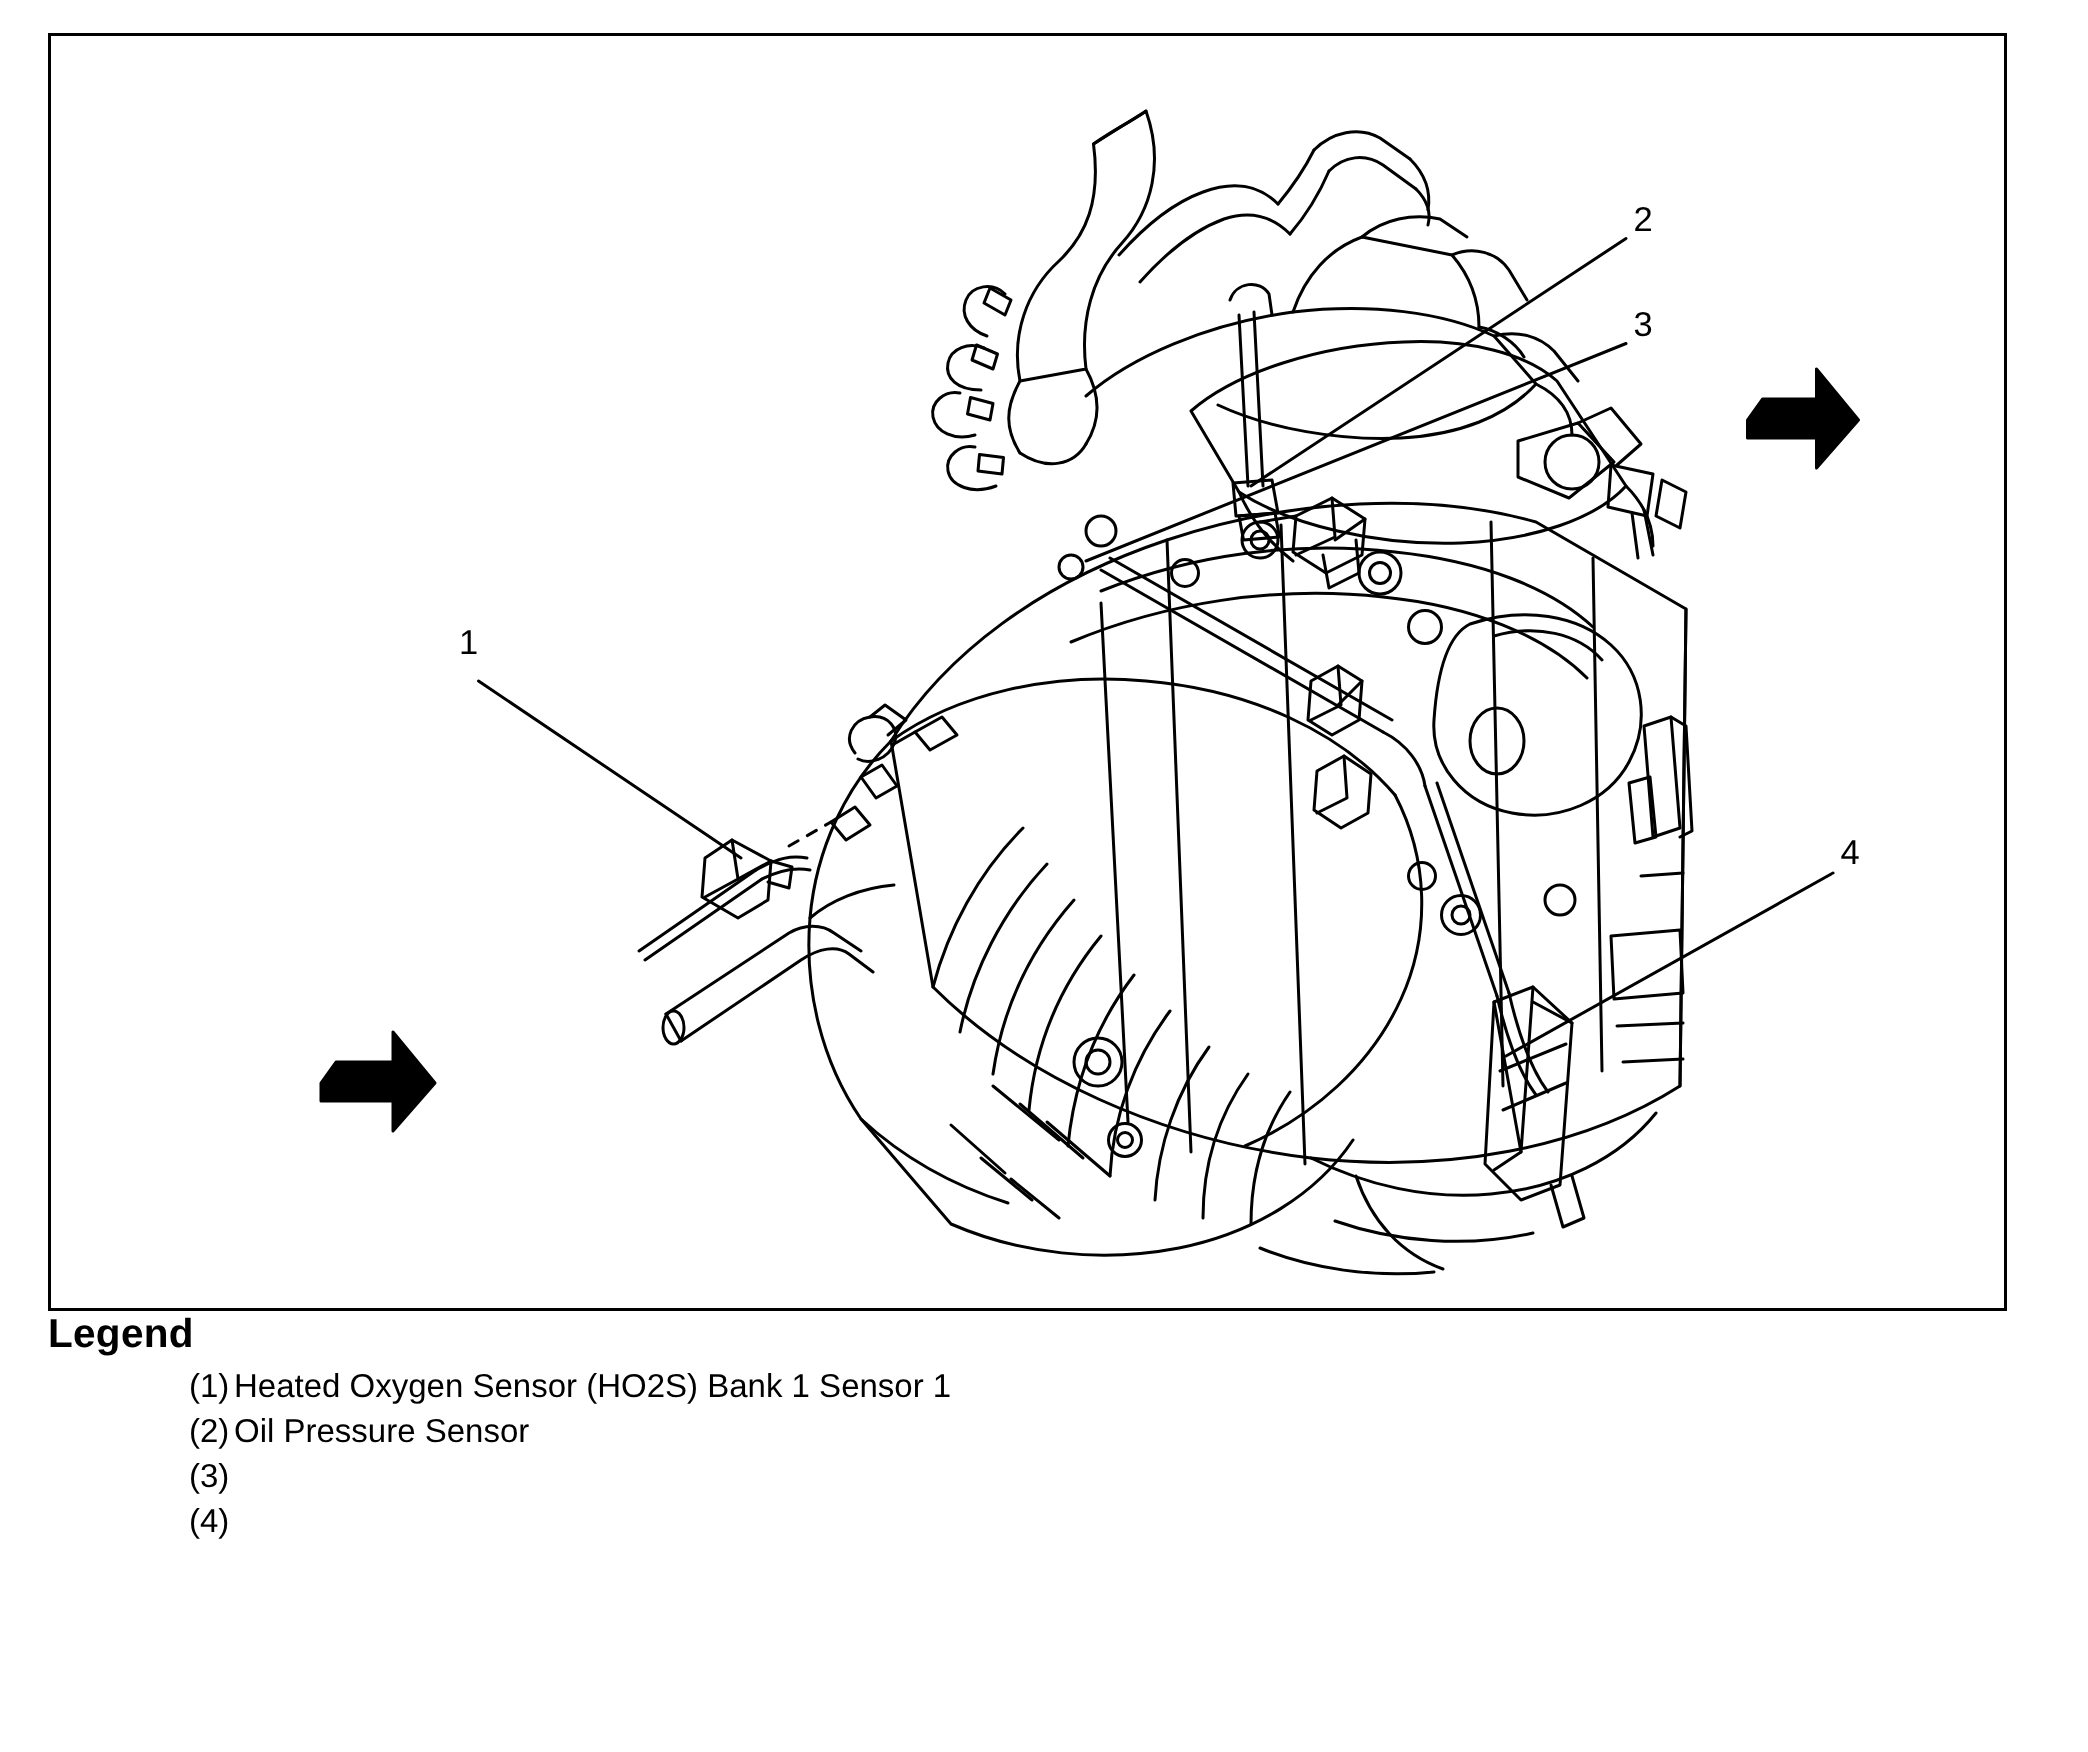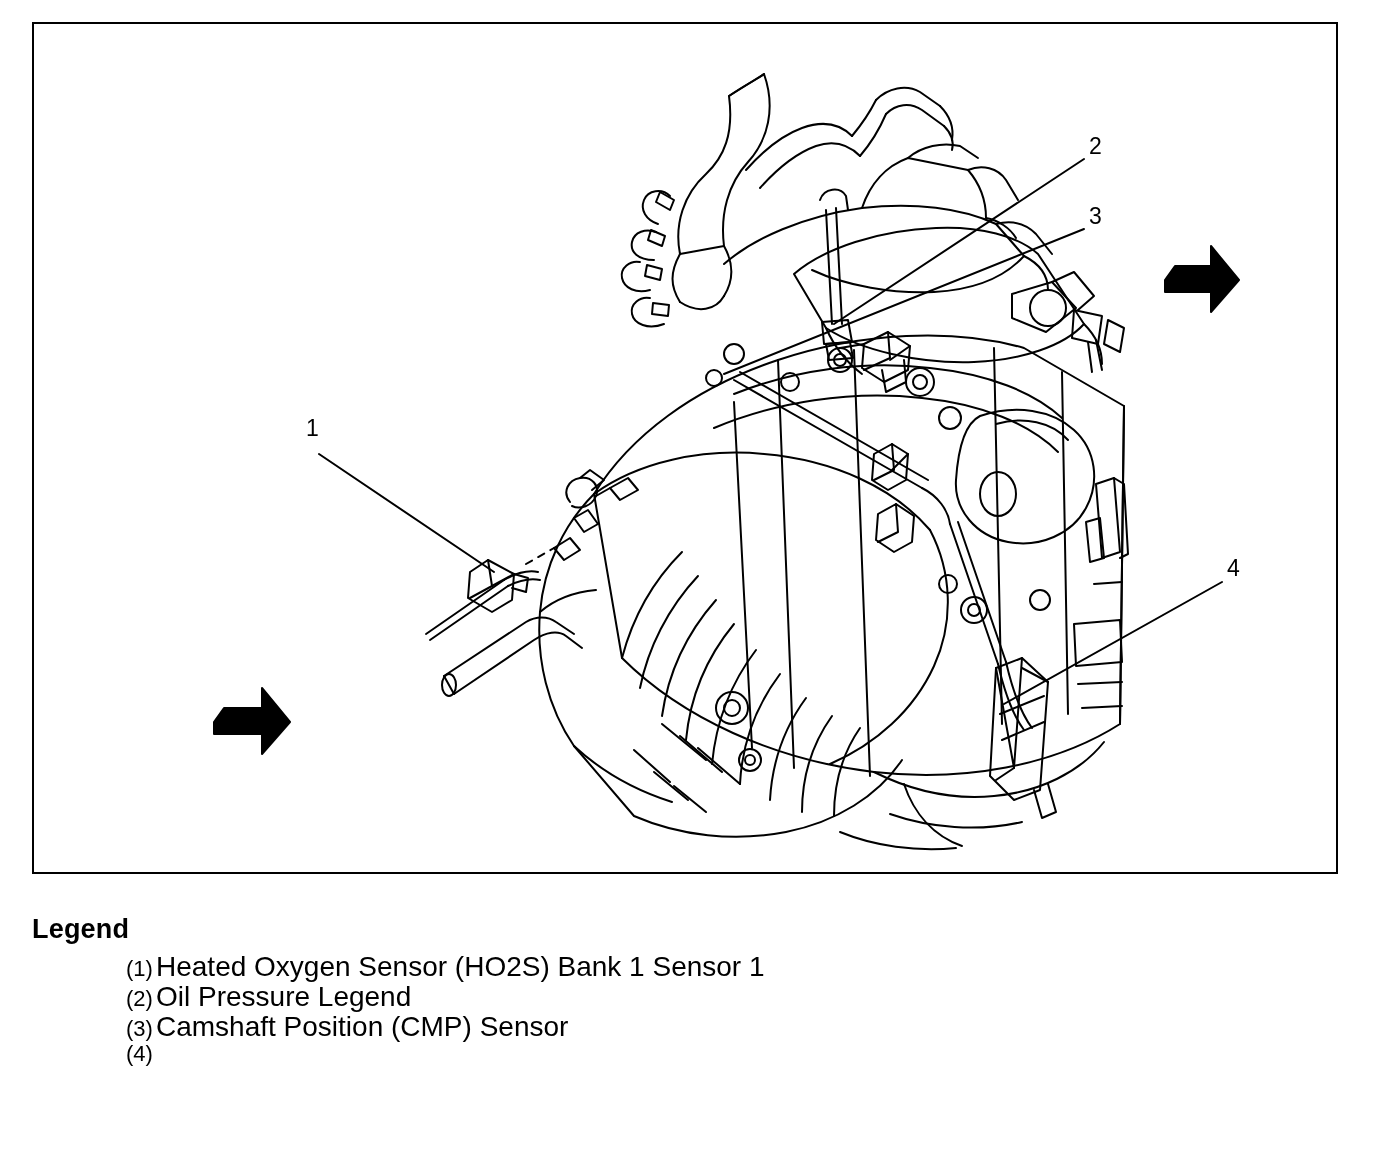--- a/index.html
+++ b/index.html
@@ -36,42 +36,42 @@
     position: absolute;
     left: 0;
     top: 0;
     width: 100%;
     height: 100%;
     display: block;
   }
   #legend {
     position: absolute;
     left: 32px;
-    top: 914px;
+    top: 874px;
     width: 1300px;
   }
   #legend-title {
     font-size: 27px;
     font-weight: bold;
     letter-spacing: 0.2px;
     margin: 0 0 6px 0;
   }
   .legend-row {
     display: flex;
     align-items: baseline;
     height: 30px;
   }
   .legend-num {
     width: 78px;
     padding-left: 94px;
     box-sizing: border-box;
     font-size: 22px;
   }
   .legend-text {
-    font-size: 28px;
+    font-size: 22px;
     padding-left: 30px;
   }
   .callout-label {
     font-size: 23px;
     font-family: "Liberation Sans", sans-serif;
   }
 </style>
 </head>
 <body>
 
@@ -280,26 +280,25 @@
   <div id="legend">
     <h2 id="legend-title">Legend</h2>
 
     <div class="legend-row">
       <span class="legend-num">(1)</span>
       <span class="legend-text">Heated Oxygen Sensor (HO2S) Bank 1 Sensor 1</span>
     </div>
 
     <div class="legend-row">
       <span class="legend-num">(2)</span>
-      <span class="legend-text">Oil Pressure Legend</span>
+      <span class="legend-text">Oil Pressure Sensor</span>
     </div>
 
     <div class="legend-row">
       <span class="legend-num">(3)</span>
-      <span class="legend-text">Camshaft Position (CMP) Sensor</span>
     </div>
 
     <div class="legend-row">
       <span class="legend-num">(4)</span>
     </div>
   </div>
 
 </div>
 
 </body></html>

